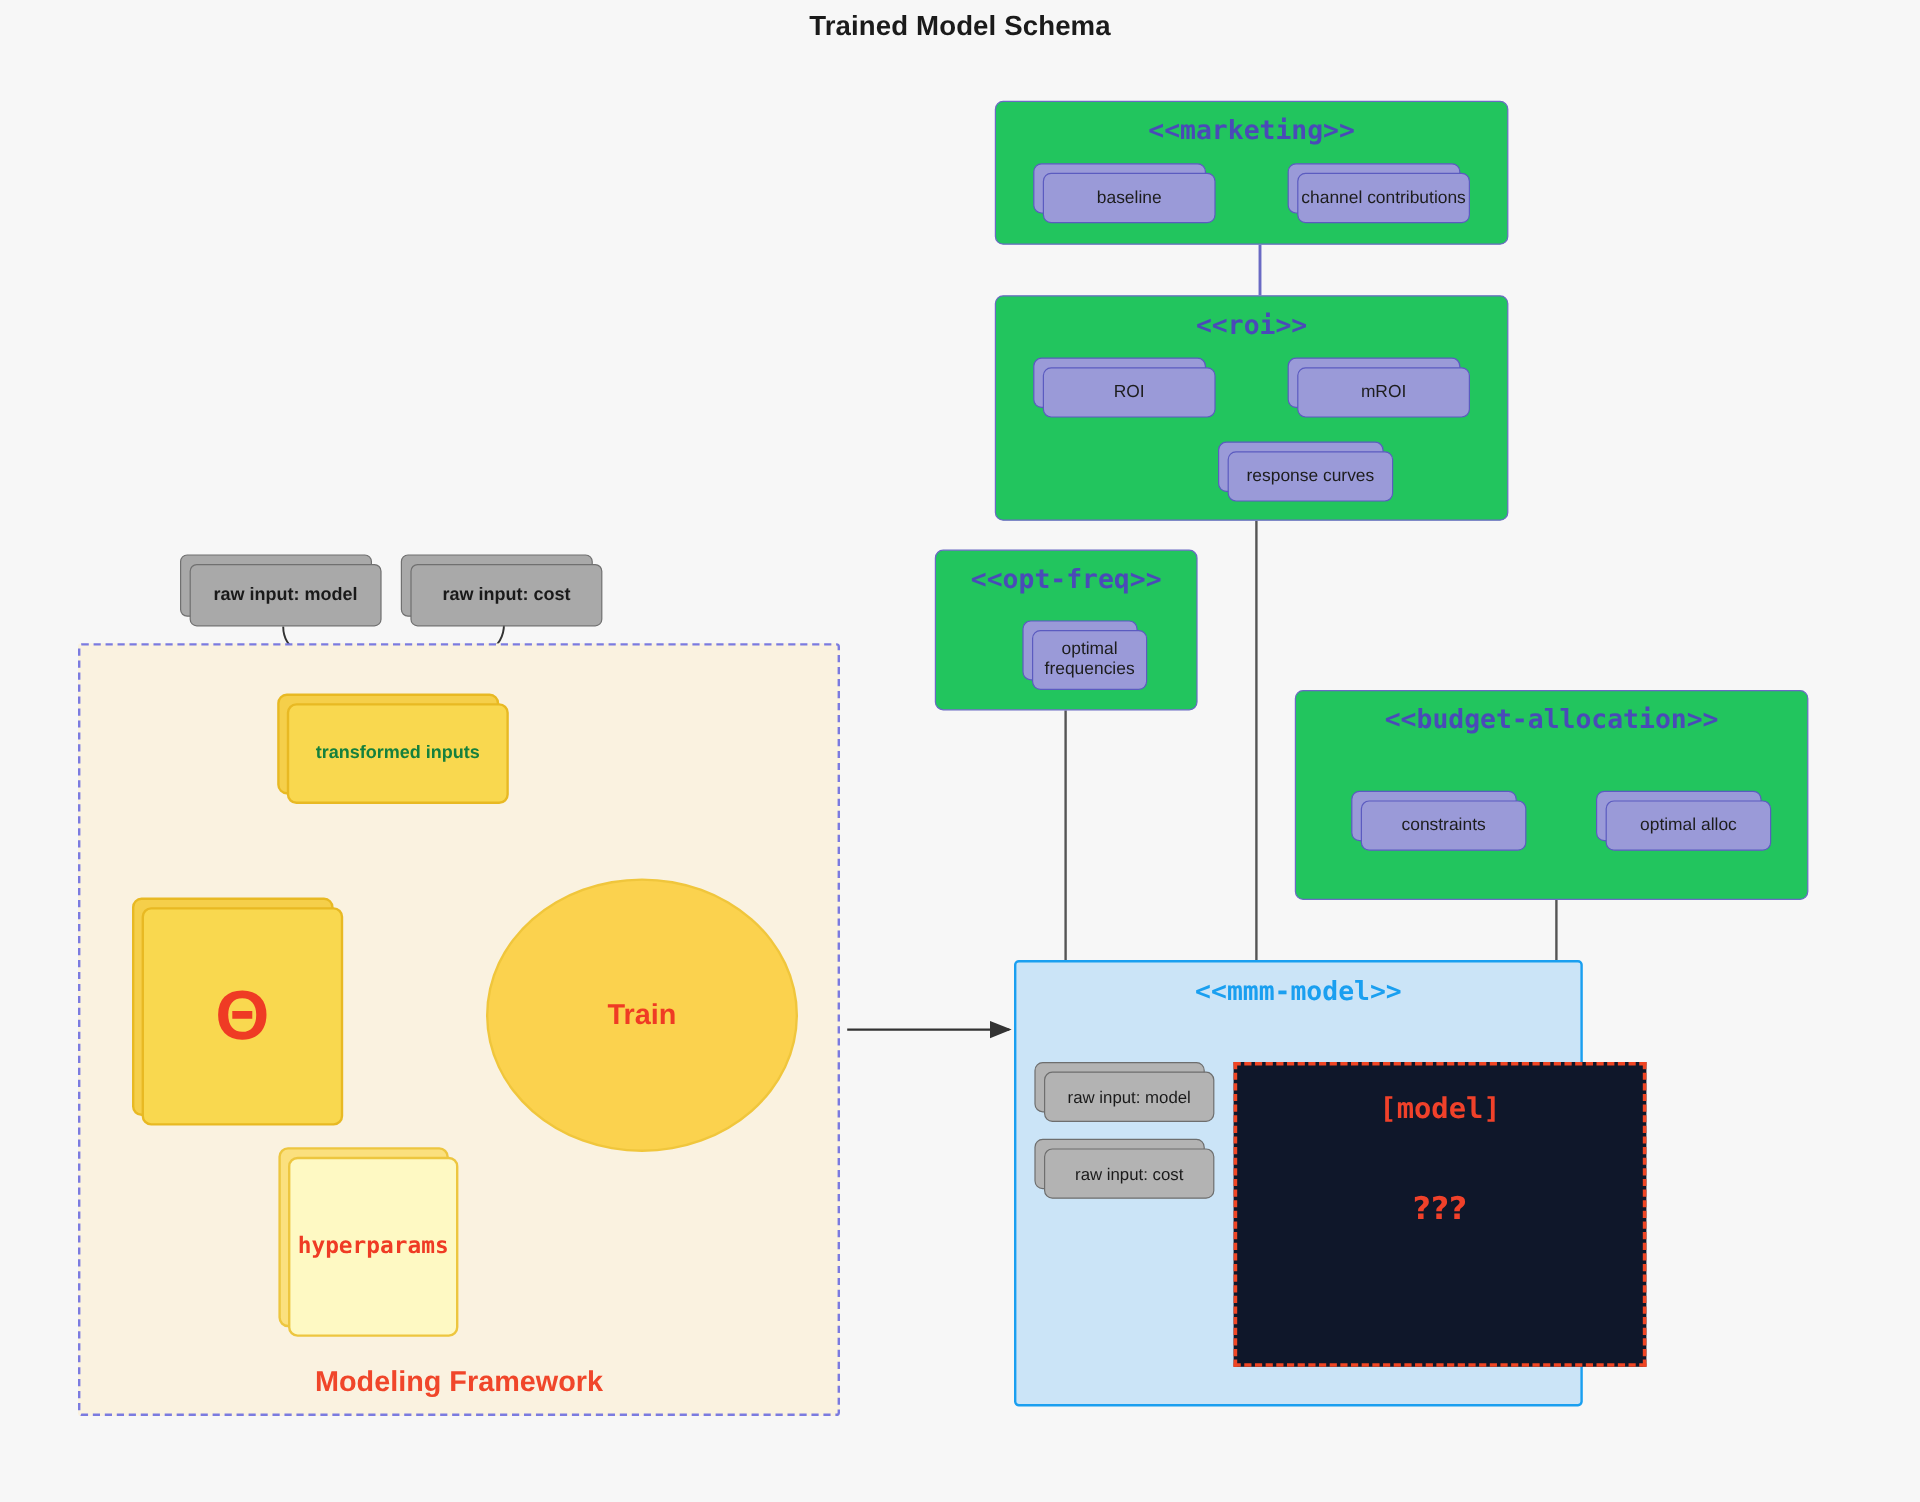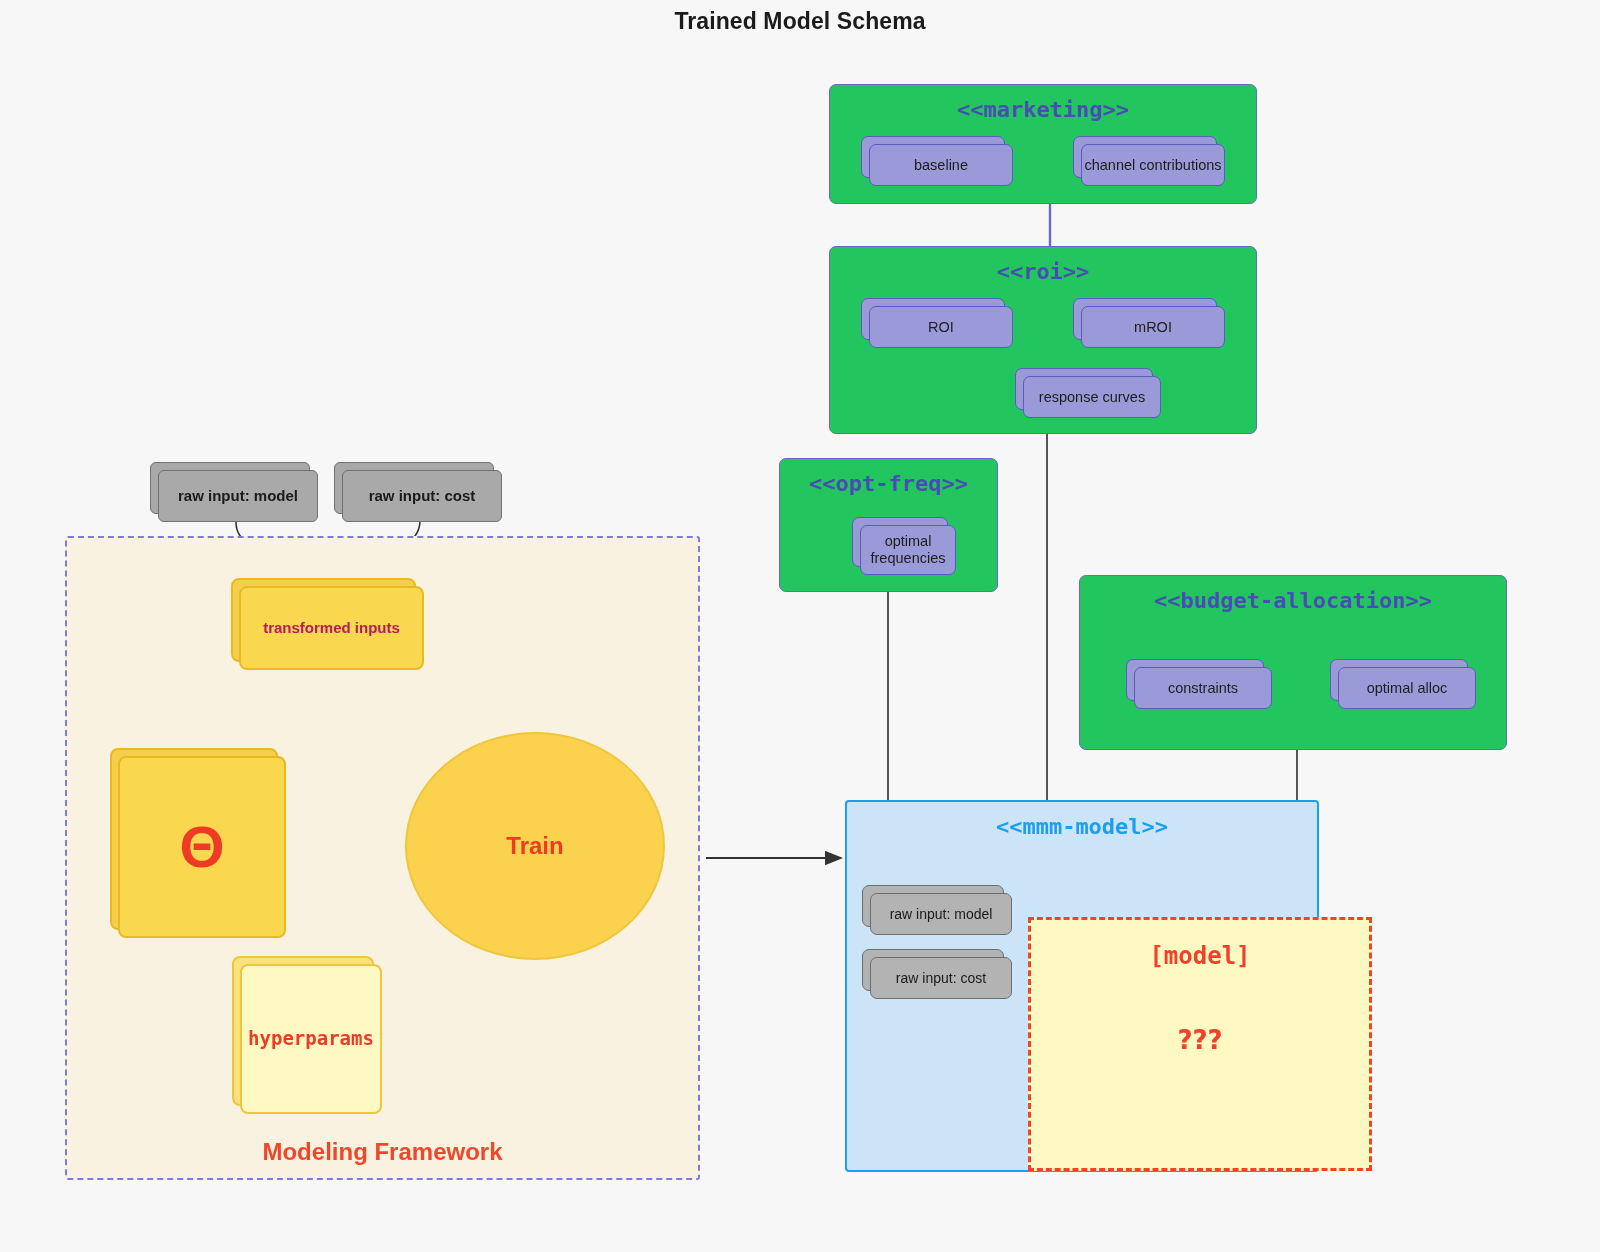--- a/index.html
+++ b/index.html
@@ -56,21 +56,21 @@
   .node.purple .shadow{background:#9a9ad8;border:1.6px solid #5b5bc0;}
   .node.purple .face{background:#9a9ad8;border:1.6px solid #5b5bc0;color:#1d1d1d;font-size:14.5px;}
   
   .node.grey .shadow{background:#b3b3b3;border:1.4px solid #6e6e6e;}
   .node.grey .face{background:#b3b3b3;border:1.4px solid #6e6e6e;color:#1a1a1a;font-size:14px;}
   .node.grey.big .shadow{background:#a9a9a9;border:1.4px solid #707070;border-radius:6px;}
   .node.grey.big .face{background:#a9a9a9;border:1.4px solid #707070;border-radius:6px;font-size:15px;font-weight:bold;}
   
   .node.yellow .shadow{background:#f5cf4a;border:2px solid #e8b923;border-radius:8px;}
   .node.yellow .face{background:#f9d84f;border:2px solid #e8b923;border-radius:8px;
-      color:#be185d;font-weight:bold;font-size:15px;text-align:right;}
+      color:#15803d;font-weight:bold;font-size:15px;text-align:right;}
   
   .node.yellowlt .shadow{background:#fbe07e;border:2px solid #edc63f;border-radius:8px;}
   .node.yellowlt .face{background:#fef9c3;border:2px solid #edc63f;border-radius:8px;
       color:#ef3b24;font-weight:bold;font-size:19px;
       font-family:"DejaVu Sans Mono","Liberation Mono",monospace;}
   
   .node.theta .shadow{background:#f5cf4a;border:2px solid #e8b923;border-radius:8px;}
   .node.theta .face{background:#f9d84f;border:2px solid #e8b923;border-radius:8px;
       color:#ef3b24;font-weight:bold;font-size:58px;}
 
@@ -91,24 +91,23 @@
   .ellipse{
     position:absolute;border-radius:50%;
     background:#fbd24e;border:2px solid #f0c63c;
     display:flex;align-items:center;justify-content:center;
     color:#ef3b24;font-weight:bold;font-size:24px;box-sizing:border-box;
   }
 
   
   .model-box{
     position:absolute;
-    background:#fef9c3;
+    background:#0f172a;
     border:3px dashed #f04523;
     box-sizing:border-box;
-    margin-top:32px;
   }
   .model-box .mb-title{
     position:absolute;left:0;right:0;top:22px;text-align:center;
     font-family:"DejaVu Sans Mono","Liberation Mono",monospace;
     font-size:24px;font-weight:bold;color:#f0412a;
   }
   .model-box .mb-q{
     position:absolute;left:0;right:0;top:105px;text-align:center;
     font-size:26px;font-weight:bold;color:#f0412a;
     font-family:"DejaVu Sans","Liberation Sans",sans-serif;

